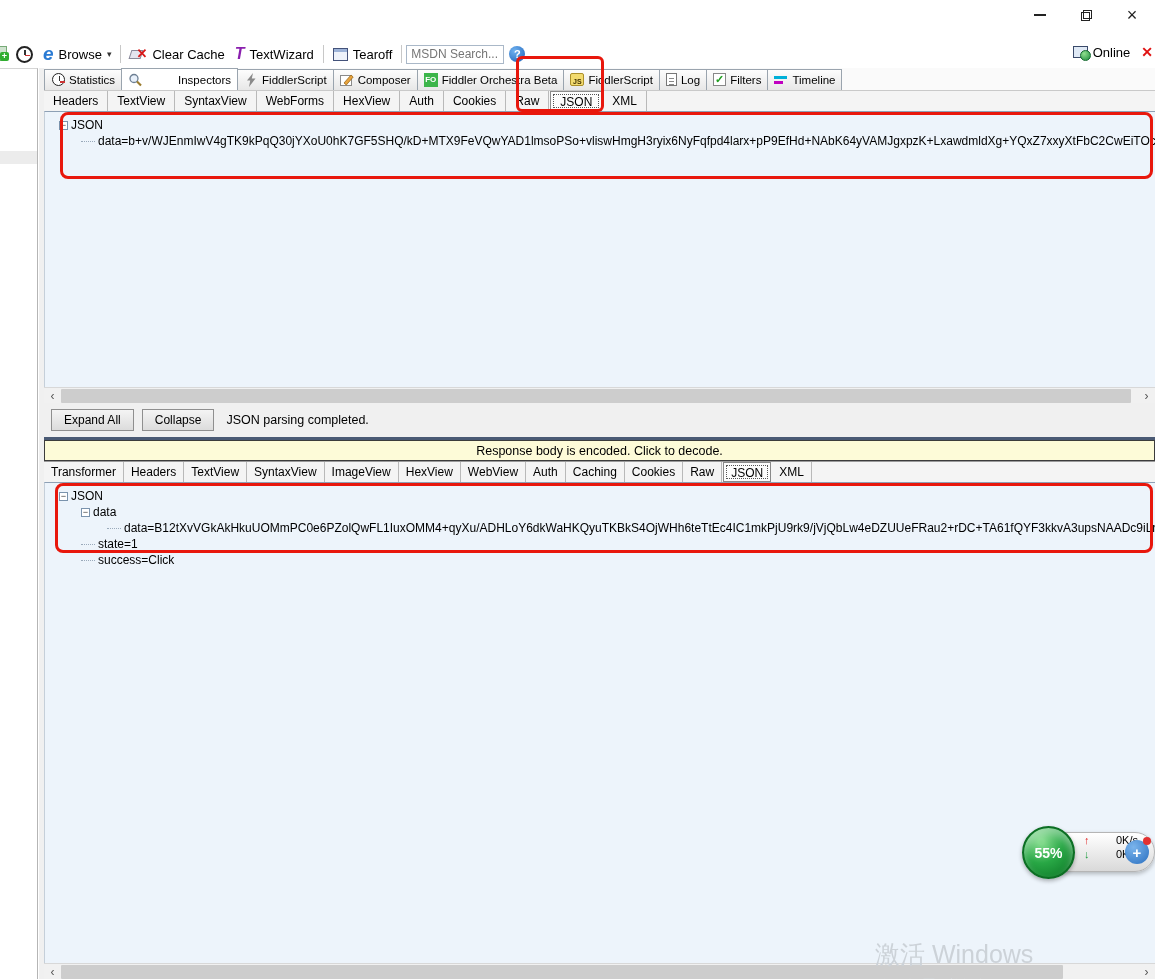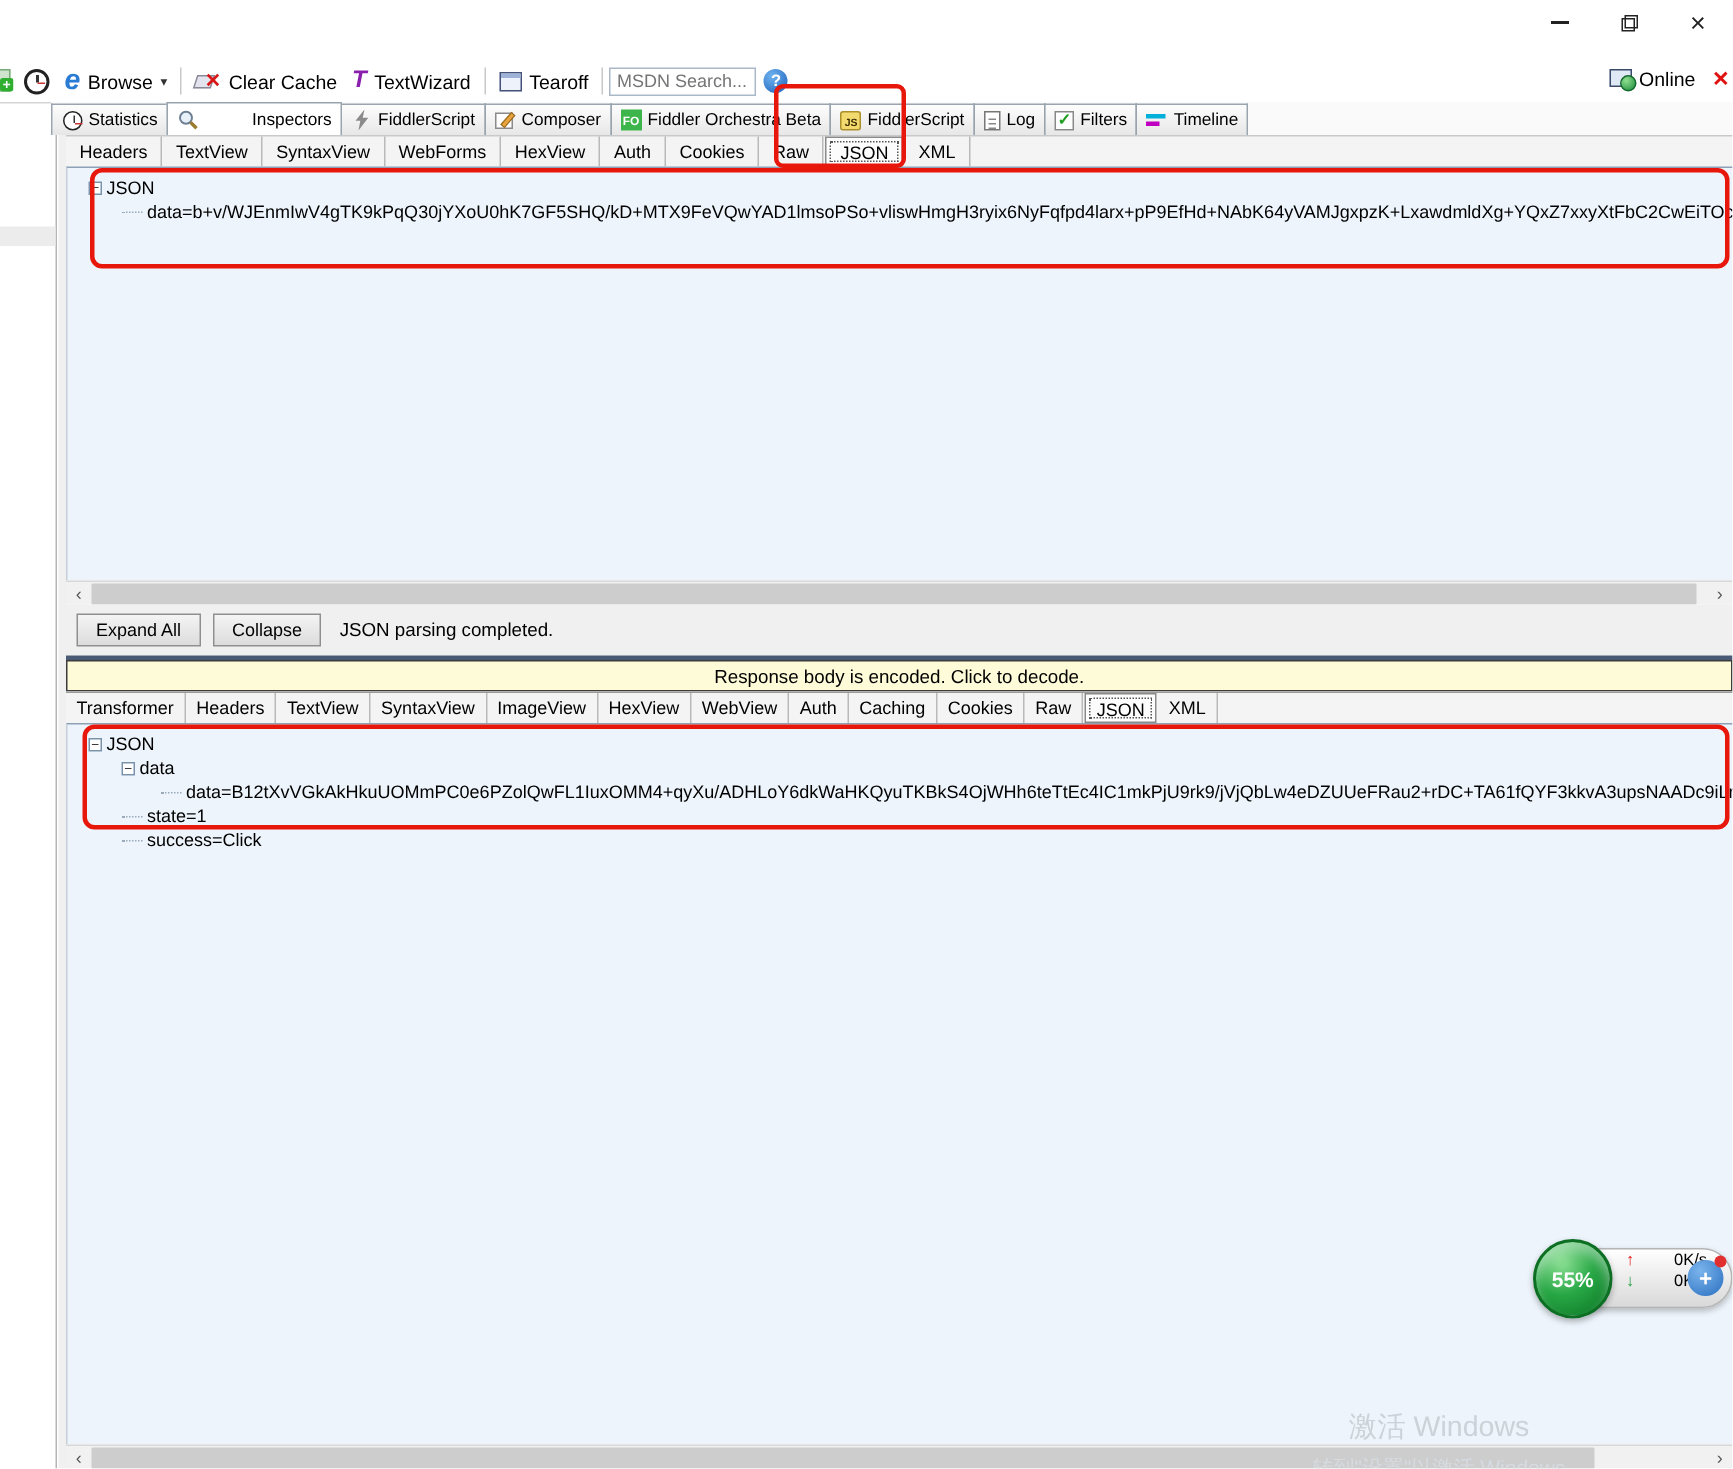--- a/index.html
+++ b/index.html
@@ -40,21 +40,21 @@
   .helpicon { width:16px; height:16px; border-radius:50%; background:radial-gradient(circle at 35% 30%, #6fb2f0, #1a5fb8); color:#fff; font-weight:bold; font-size:11px; display:flex; align-items:center; justify-content:center; }
   .online-group { position:absolute; right:2px; top:4px; display:flex; align-items:center; gap:5px; font-size:13px; }
   .monitor { width:15px; height:12px; border:1.5px solid #3a4a6a; background:#dfe9f5; position:relative; }
   .monitor:after { content:""; position:absolute; right:-4px; bottom:-4px; width:9px; height:9px; border-radius:50%; background:radial-gradient(circle at 35% 30%, #8fe08f, #1c8a3c); border:1px solid #11682c; }
   .online-x { color:#e01212; font-weight:bold; font-size:14px; margin-left:6px; cursor:pointer; }
   
   .session-panel { position:absolute; left:0; top:68px; width:38px; bottom:0; background:#fff; border-right:1px solid #b5b5b5; border-top:1px solid #d5d5d5; }
   .session-band { position:absolute; left:0; top:82px; width:37px; height:13px; background:#ececec; }
   .splitter { position:absolute; left:39px; top:68px; width:5px; bottom:0; background:#f0f0f0; cursor:col-resize; }
   
-  .tabstrip { position:absolute; left:34px; top:68px; right:0; height:22px; display:flex; align-items:flex-end; background:#fafafa; }
+  .tabstrip { position:absolute; left:44px; top:68px; right:0; height:22px; display:flex; align-items:center; background:#fafafa; }
   .ttab { display:flex; align-items:center; gap:4px; height:21px; padding:0 6px; font-size:11.5px; border:1px solid #9aa4ae; border-bottom:none; background:linear-gradient(#fdfdfd,#e7e7e7); margin-right:-1px; cursor:pointer; white-space:nowrap; }
   .ttab.selected { background:#fff; height:22px; position:relative; z-index:2;gap:36px; }
   .icon14 { width:14px; height:14px; display:inline-flex; align-items:center; justify-content:center; flex:none; }
   .fo-badge { width:14px; height:14px; background:#3cb54a; color:#fff; font-size:8px; font-weight:bold; display:inline-flex; align-items:center; justify-content:center; }
   .js-scroll { width:14px; height:13px; background:#f2da6e; border:1px solid #ab8f2a; border-radius:2px; color:#403000; font-size:7px; font-weight:bold; display:inline-flex; align-items:flex-end; justify-content:center; }
   .log-doc { width:11px; height:13px; background:#fff; border:1px solid #777; display:inline-block; padding:2px 1px 0 1px; }
   .log-doc i { display:block; height:1px; background:#888; margin:2px 1px 0 1px; }
   .chk { width:13px; height:13px; background:#fff; border:1px solid #888; color:#1f9e1f; font-size:11px; font-weight:bold; line-height:11px; text-align:center; }
   .tl-icon { display:inline-flex; flex-direction:column; gap:2px; width:14px; }
   .tl-icon i { height:3px; display:block; }
@@ -102,21 +102,21 @@
   .widget { position:absolute; left:1022px; top:826px; width:133px; height:52px; z-index:40; }
   .widget .pill { position:absolute; left:22px; top:6px; width:111px; height:40px; border-radius:20px; background:linear-gradient(#ffffff,#d9d9d9); border:1px solid #b5b5b5; box-shadow:0 2px 4px rgba(0,0,0,0.25); }
   .widget .sphere { position:absolute; left:0; top:0; width:53px; height:53px; border-radius:50%; background:radial-gradient(circle at 35% 28%, #7fd98a 6%, #28a745 45%, #0e7a28 90%); border:2px solid #0d6e24; color:#fff; font-weight:bold; font-size:14px; display:flex; align-items:center; justify-content:center; box-shadow:inset 0 6px 8px rgba(255,255,255,0.45), 0 2px 4px rgba(0,0,0,0.3); cursor:pointer; }
   .widget .rates { position:absolute; left:62px; top:8px; display:grid; grid-template-columns:12px 42px; row-gap:2px; font-size:11px; align-items:center; }
   .widget .up { color:#e02020; font-weight:bold; } .widget .down { color:#1f9e3f; font-weight:bold; }
   .widget .rate-val { text-align:right; }
   .widget .bluedot { position:absolute; right:6px; top:14px; width:24px; height:24px; border-radius:50%; background:radial-gradient(circle at 35% 30%, #7ab4ec, #2a6fc0); color:#fff; font-size:15px; font-weight:bold; display:flex; align-items:center; justify-content:center; cursor:pointer; }
   .widget .notif { position:absolute; right:4px; top:11px; width:8px; height:8px; border-radius:50%; background:#e23030; }
   
   .watermark { position:absolute; left:875px; top:938px; color:#ccd2d8; z-index:45; pointer-events:none; }
-  .watermark .l1 { font-size:19px;text-align:center; }
+  .watermark .l1 { font-size:25px; }
   .watermark .l2 { font-size:14px; margin-top:6px; color:#d6dbe0; }
 </style>
 </head>
 <body>
 
 <div class="titlebar">
   <div class="wincontrols">
     <div class="winbtn">
         <span class="min-glyph"></span>
       </div>

